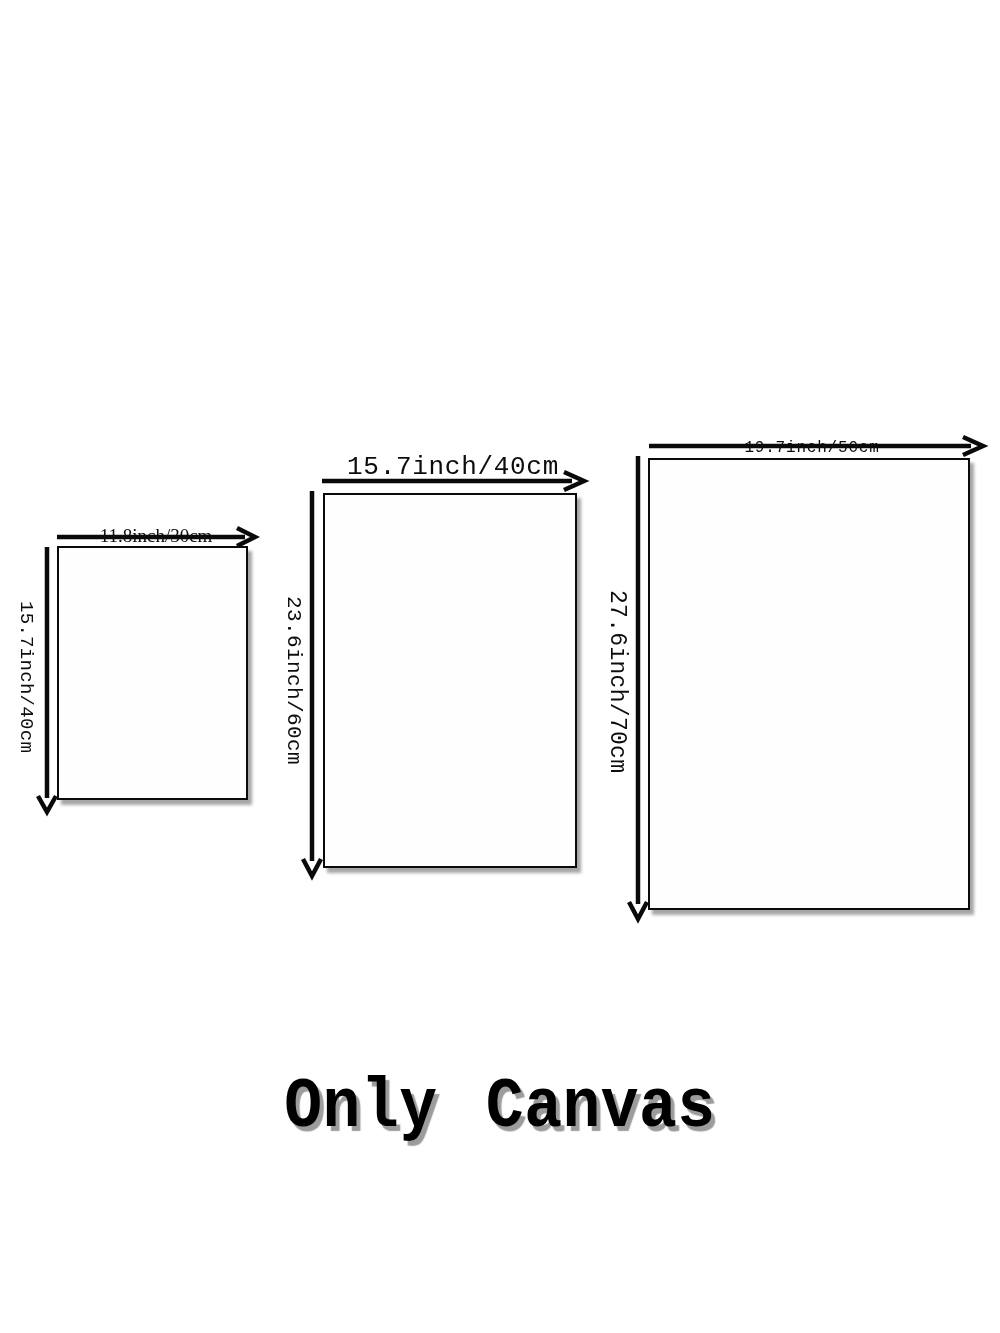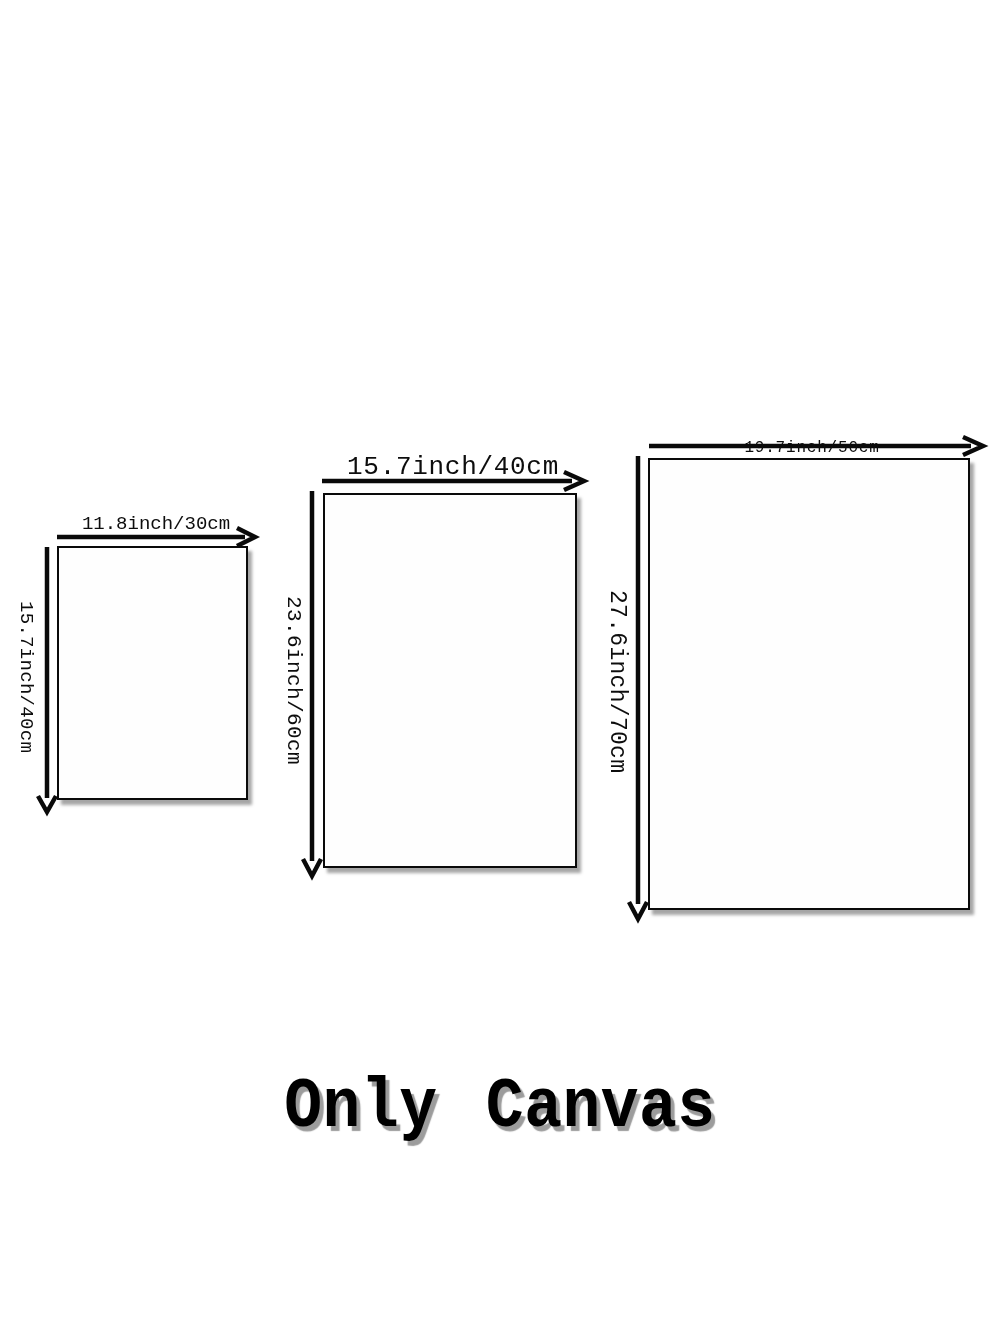--- a/index.html
+++ b/index.html
@@ -28,21 +28,21 @@
     position: absolute;
     white-space: nowrap;
     line-height: 1;
     color: #0d0d0d;
   }
   .dim-label.h { text-align: center; }
   .dim-label.v { writing-mode: vertical-rl; }
 
   
   #rect-small   { left: 57px;  top: 546px; width: 191px; height: 254px; }
-  #wlabel-small { left: 56px;  top: 515px; width: 200px; font-size: 19px; }
+  #wlabel-small { left: 56px;  top: 526px; width: 200px; font-size: 19px; font-family: Liberation Serif, serif; }
   #hlabel-small { left: 16px;  top: 601px; font-size: 19px; letter-spacing: 0.3px; }
 
   
   #rect-medium   { left: 323px; top: 493px; width: 254px; height: 375px; }
   #wlabel-medium { left: 323px; top: 454px; width: 260px; font-size: 26px; letter-spacing: 0.7px; }
   #hlabel-medium { left: 283px; top: 596px; font-size: 21px; letter-spacing: 0.4px; }
 
   
   #rect-large   { left: 648px; top: 458px; width: 322px; height: 452px; }
   #wlabel-large { left: 648px; top: 416px; width: 328px; font-size: 16px; letter-spacing: 0.8px; margin-top: 24px; }

